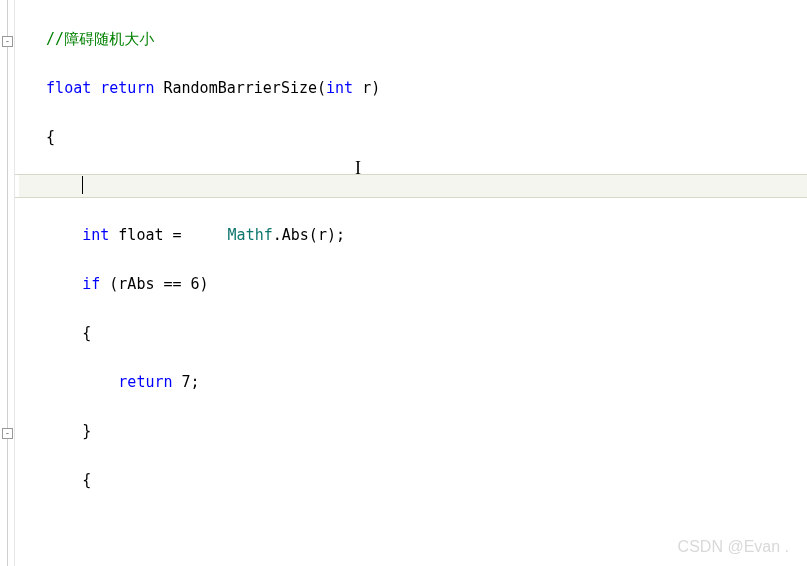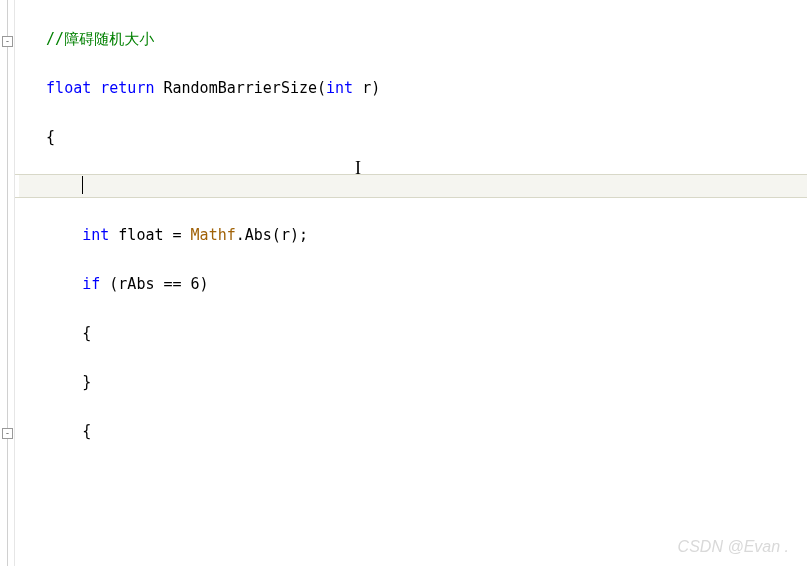--- a/index.html
+++ b/index.html
@@ -47,21 +47,21 @@
       padding-left: 4px;
       padding-top: 2px;
       line-height: 24.5px;
       white-space: pre;
       color: #000000;
       position: relative;
     }
     .line { height: 24.5px; }
     .comment { color: #008000; }
     .keyword { color: #0000ff; }
-    .type { color: #a16207; }
+    .type { color: #0f766e; margin-left: 37px; }
     .current-line {
       background: #f5f5f0;
       display: block;
       width: 100%;
       position: relative;
     }
     .current-line::before {
       content: '';
       position: absolute;
       top: 0; left: -4px; right: 0;
@@ -89,40 +89,40 @@
       color: #000;
       font-size: 18px;
     }
     .watermark {
       position: absolute;
       right: 18px;
       bottom: 10px;
       color: #d9d9d9;
       font-size: 16px;
       font-family: Arial, sans-serif;
-      font-style: italic;
     }
   </style>
 </head>
 <body>
 
 <div class="editor">
   <div class="gutter">
     <div class="fold-line"></div>
     <div class="fold-box" style="top:36px;">-</div>
     <div class="fold-box" style="top:428px;">-</div>
   </div>
   <div class="code-area">
 <div class="line">   <span class="comment">//障碍随机大小</span></div>
 <div class="line">   <span class="keyword">float</span> <span class="keyword">return</span> <span>RandomBarrierSize</span>(<span class="keyword">int</span> <span>r</span>)</div>
 <div class="line">   <span>{</span></div>
 <div class="line current-line">       <span class="cursor"></span></div>
 <div class="line">       <span class="keyword">int</span> <span>float</span> <span>=</span> <span class="type">Mathf</span><span>.Abs(r);</span></div>
 <div class="line">       <span class="keyword">if</span> <span>(rAbs == 6)</span></div>
 <div class="line">       <span>{</span><span class="text-caret" style="left:340px; top:156px;">I</span></div>
+<div class="line">           <span class="keyword">return</span> <span>7;</span></div>
 <div class="line">       <span>}</span></div>
 <div class="line">       <span>{</span></div>
 <div class="line">            </div>
 
 
 
 
 
 
 

